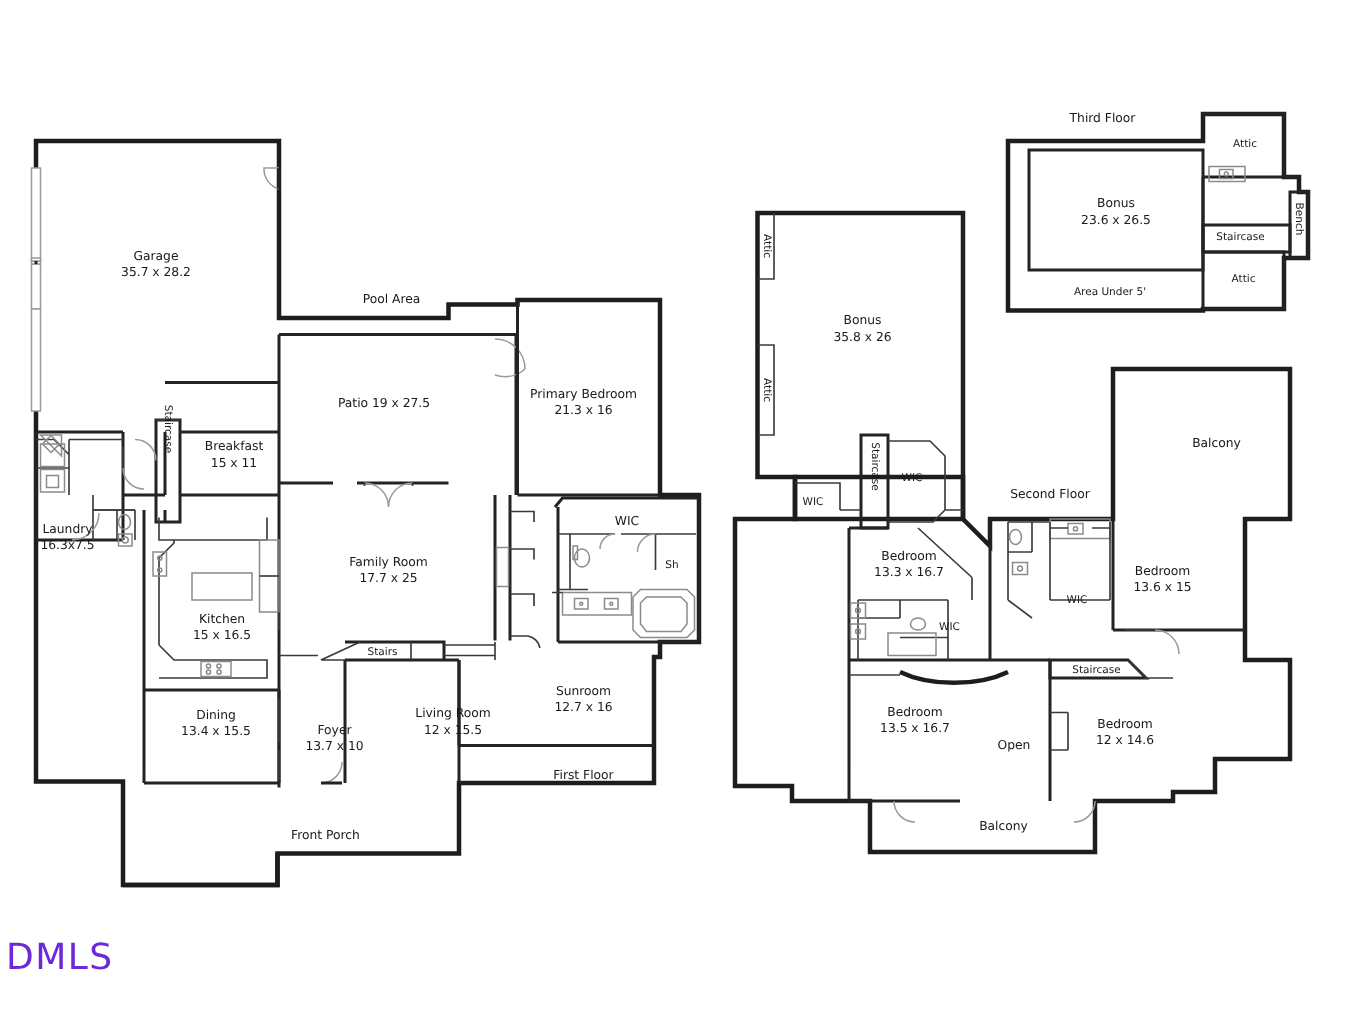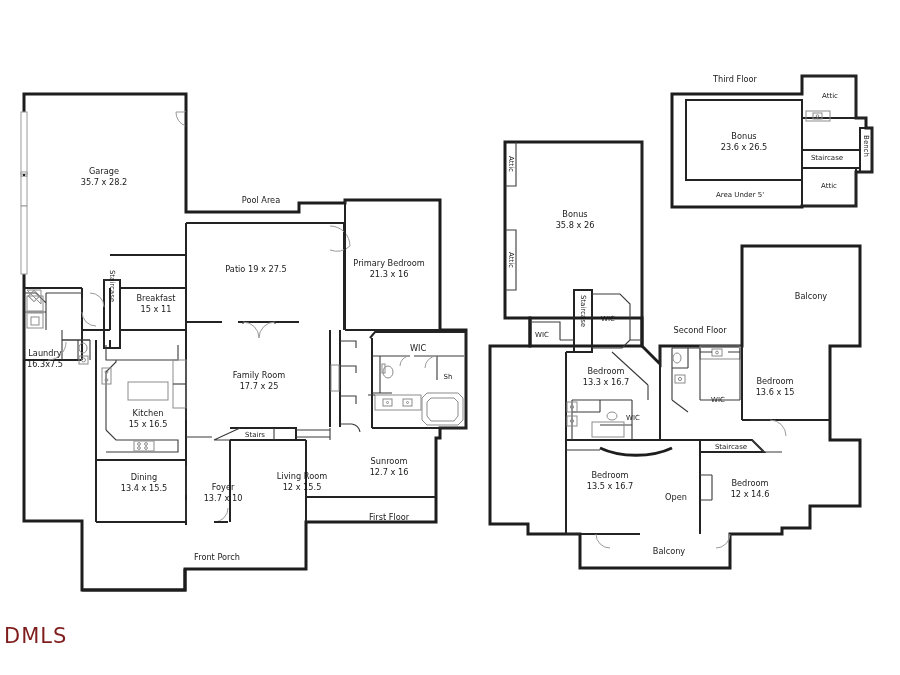--- a/index.html
+++ b/index.html
@@ -87,23 +87,23 @@
     font-size: 8.2px;
     fill: #1a1a1a;
     text-anchor: middle;
     dominant-baseline: middle;
   }
   .watermark {
     position: absolute;
     left: 4px;
     top: 624px;
     font-family: "DejaVu Sans", "Liberation Sans", sans-serif;
-    font-size: 21px;
+    font-size: 24px;
     letter-spacing: 1px;
-    color: #7f1d1d;
+    color: #6d28d9;
     user-select: none;
   }
 </style>
 </head>
 <body>
 
 <div id="plan-root">
 
   <svg class="plan" viewBox="0 0 900 675" xmlns="http://www.w3.org/2000/svg">
 

